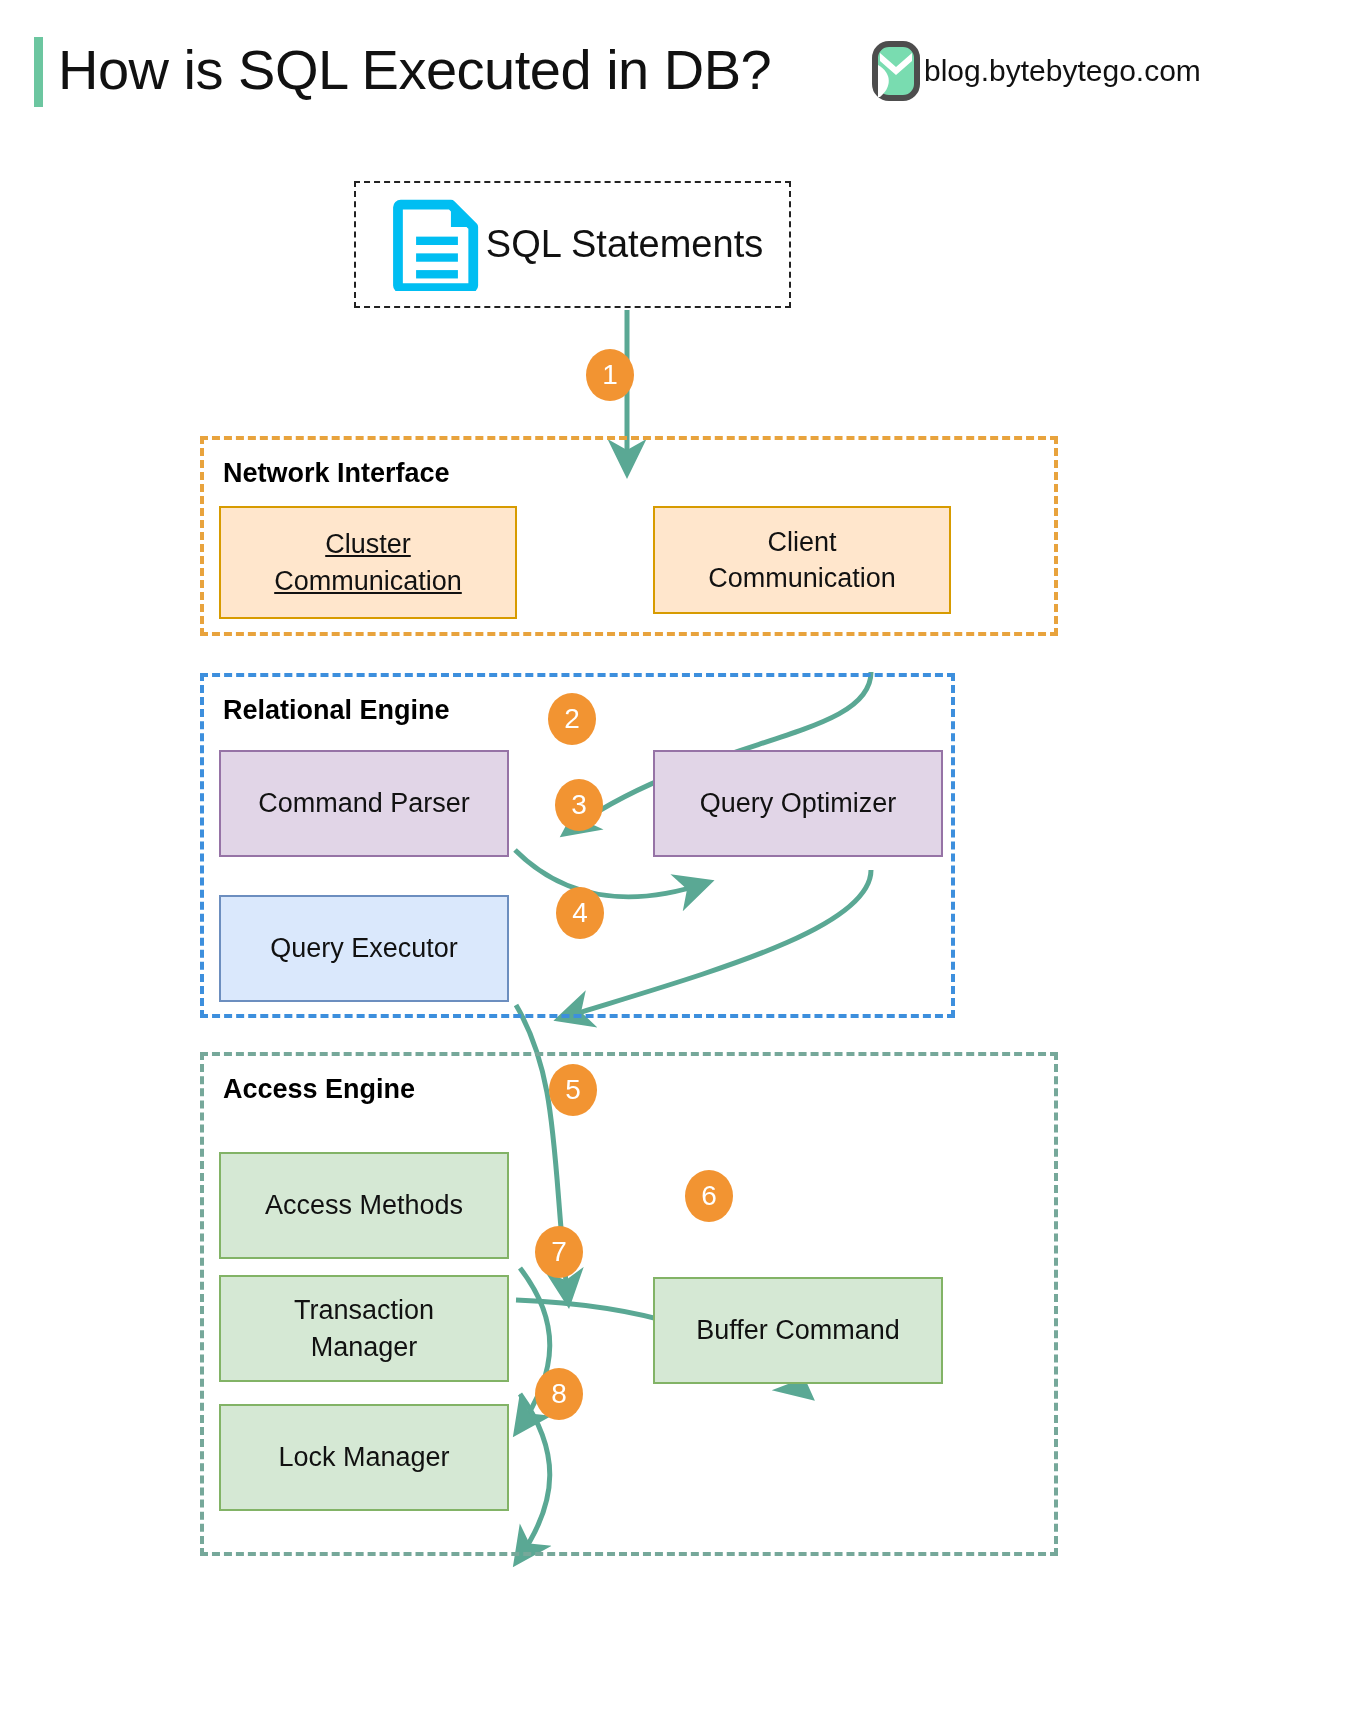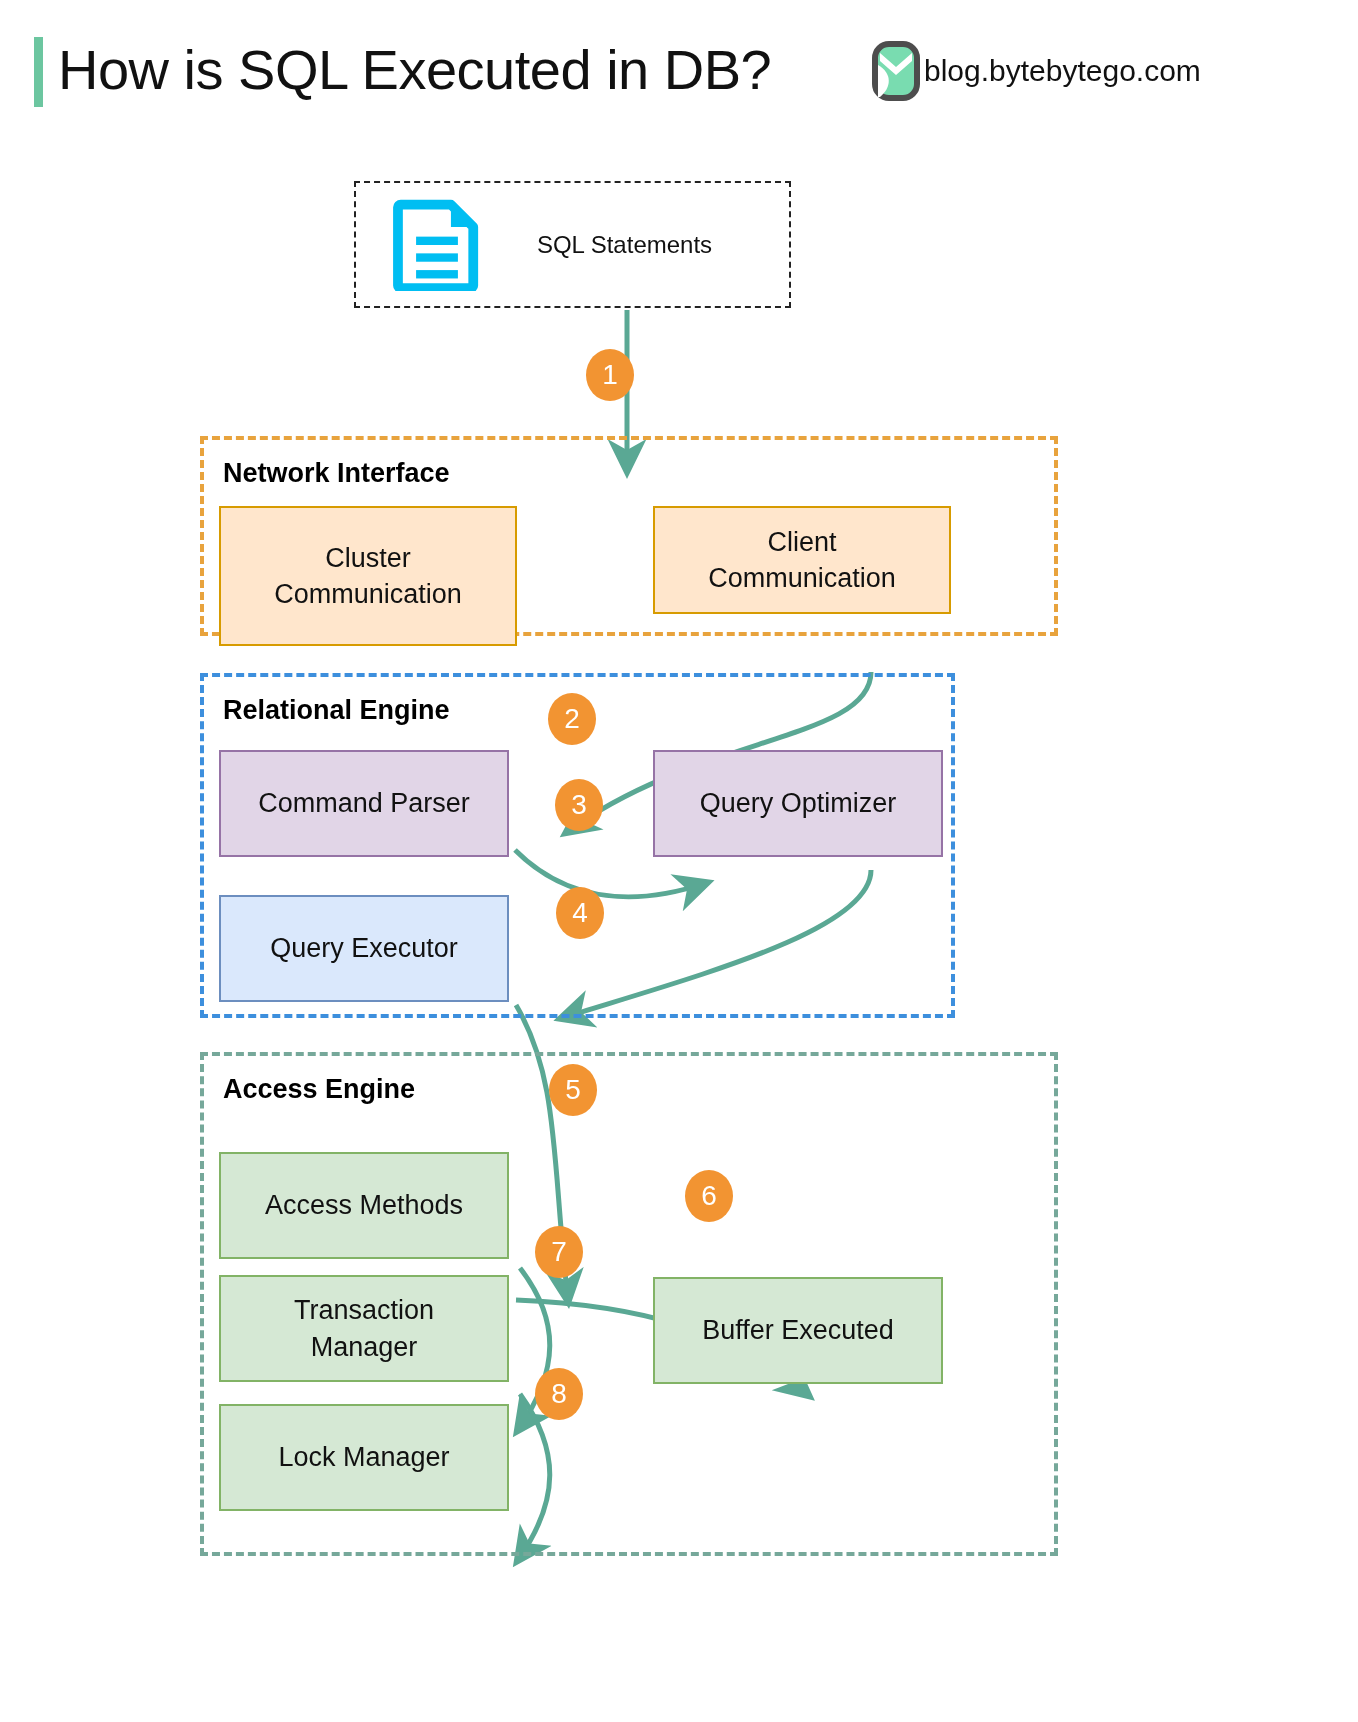--- a/index.html
+++ b/index.html
@@ -134,21 +134,21 @@
   }
   .sql-icon {
     margin-left: 36px;
     width: 90px;
     height: 92px;
     flex: 0 0 auto;
   }
   .sql-label {
     flex: 1 1 auto;
     text-align: center;
-    font-size: 24px;
+    font-size: 38px;
     color: #111111;
     padding-right: 22px;
   }
 
   
   #arrows {
     position: absolute;
     left: 0; top: 0;
     width: 1358px;
     height: 1722px;
@@ -221,21 +221,21 @@
       <rect x="17" y="27" width="30" height="6" fill="#00bef2"></rect>
       <rect x="17" y="39" width="30" height="6" fill="#00bef2"></rect>
       <rect x="17" y="51" width="30" height="6" fill="#00bef2"></rect>
     </svg>
     <div class="sql-label">SQL Statements</div>
   </div>
 
   <div class="group g-network" style="left:200px; top:436px; width:858px; height:200px;">
     <div class="group-title" style="left:19px; top:18px;">Network Interface</div>
   </div>
-  <div class="node n-orange" style="left:219px; top:506px; width:298px; height:140px;">
+  <div class="node n-orange" style="left:219px; top:506px; width:298px; height:113px;text-decoration:underline;">
     <span>Cluster<br>Communication</span>
   </div>
   <div class="node n-orange" style="left:653px; top:506px; width:298px; height:108px;">
     <span>Client<br>Communication</span>
   </div>
 
   <div class="group g-relational" style="left:200px; top:673px; width:755px; height:345px;">
     <div class="group-title" style="left:19px; top:18px;">Relational Engine</div>
   </div>
   <div class="node n-purple" style="left:219px; top:750px; width:290px; height:107px;">
@@ -254,21 +254,21 @@
   <div class="node n-green" style="left:219px; top:1152px; width:290px; height:107px;">
     <span>Access Methods</span>
   </div>
   <div class="node n-green" style="left:219px; top:1275px; width:290px; height:107px;">
     <span>Transaction<br>Manager</span>
   </div>
   <div class="node n-green" style="left:219px; top:1404px; width:290px; height:107px;">
     <span>Lock Manager</span>
   </div>
   <div class="node n-green" style="left:653px; top:1277px; width:290px; height:107px;">
-    <span>Buffer Executed</span>
+    <span>Buffer Command</span>
   </div>
 
   <div class="badge" style="left:586px; top:349px;">1</div>
   <div class="badge" style="left:548px; top:693px;">2</div>
   <div class="badge" style="left:555px; top:779px;">3</div>
   <div class="badge" style="left:556px; top:887px;">4</div>
   <div class="badge" style="left:549px; top:1064px;">5</div>
   <div class="badge" style="left:685px; top:1170px;">6</div>
   <div class="badge" style="left:535px; top:1226px;">7</div>
   <div class="badge" style="left:535px; top:1368px;">8</div>

